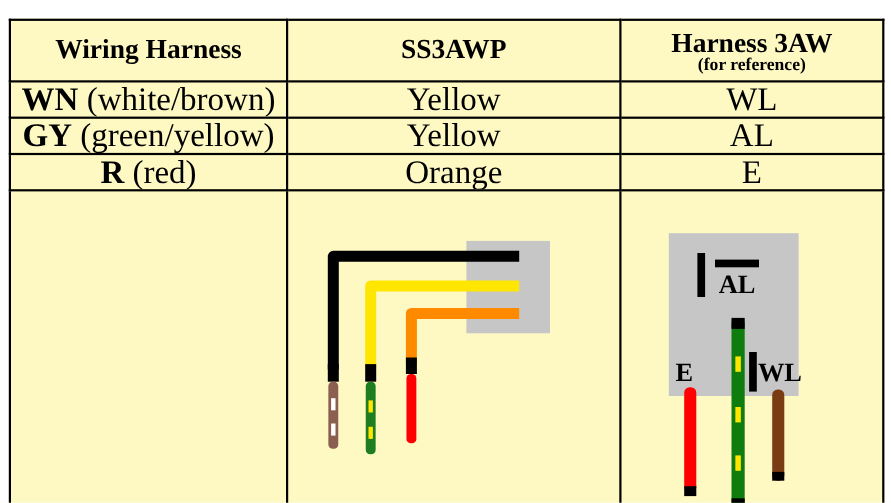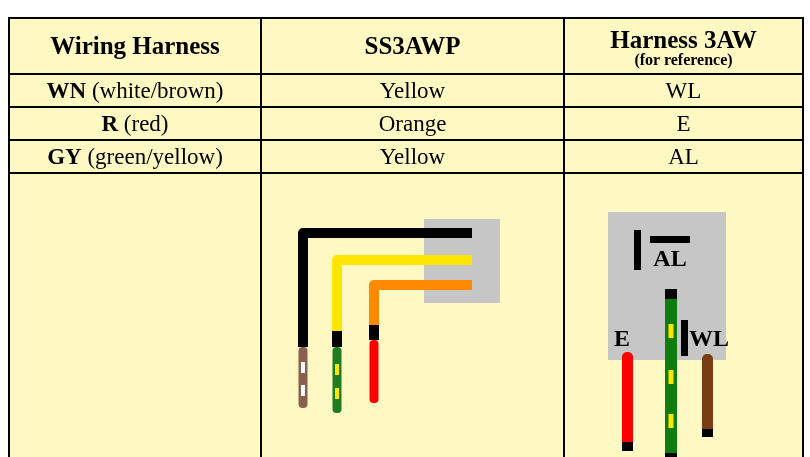--- a/index.html
+++ b/index.html
@@ -15,21 +15,21 @@
   }
   .wiring-table th, .wiring-table td {
     border:2px solid #000;
     text-align:center;
     vertical-align:middle;
     overflow:hidden;
     padding:0;
   }
   th.hdr { font-size:25px; font-weight:bold; height:56px; line-height:1.15; }
   th.hdr .sub { display:block; font-size:16px; font-weight:bold; line-height:12px; }
-  td.row-cell { font-size:23px; height:31px; line-height:31px; white-space:nowrap; }
+  td.row-cell { font-size:30px; height:31px; line-height:31px; white-space:nowrap; }
   td.diag { height:292px; vertical-align:top; }
   svg { display:block; }
   .relay-label {
     font-family:"Liberation Serif", serif;
     font-weight:bold;
     font-size:24px;
     fill:#000;
     text-anchor:middle;
   }
 </style>
@@ -53,29 +53,29 @@
     </th>
   </tr>
 
   <tr>
     <td class="row-cell"><b>WN</b><span> (white/brown)</span></td>
     <td class="row-cell">Yellow</td>
     <td class="row-cell">WL</td>
   </tr>
 
   <tr>
+    <td class="row-cell"><b>GY</b><span> (green/yellow)</span></td>
+    <td class="row-cell">Yellow</td>
+    <td class="row-cell">AL</td>
+  </tr>
+
+  <tr>
     <td class="row-cell"><b>R</b><span> (red)</span></td>
     <td class="row-cell">Orange</td>
     <td class="row-cell">E</td>
-  </tr>
-
-  <tr>
-    <td class="row-cell"><b>GY</b><span> (green/yellow)</span></td>
-    <td class="row-cell">Yellow</td>
-    <td class="row-cell">AL</td>
   </tr>
 
   <tr>
     <td class="diag"></td>
 
     <td class="diag">
       <svg width="299" height="290" viewBox="0 0 299 290">
 
         <rect x="162" y="45" width="76" height="84" fill="#c6c6c6"></rect>
 

